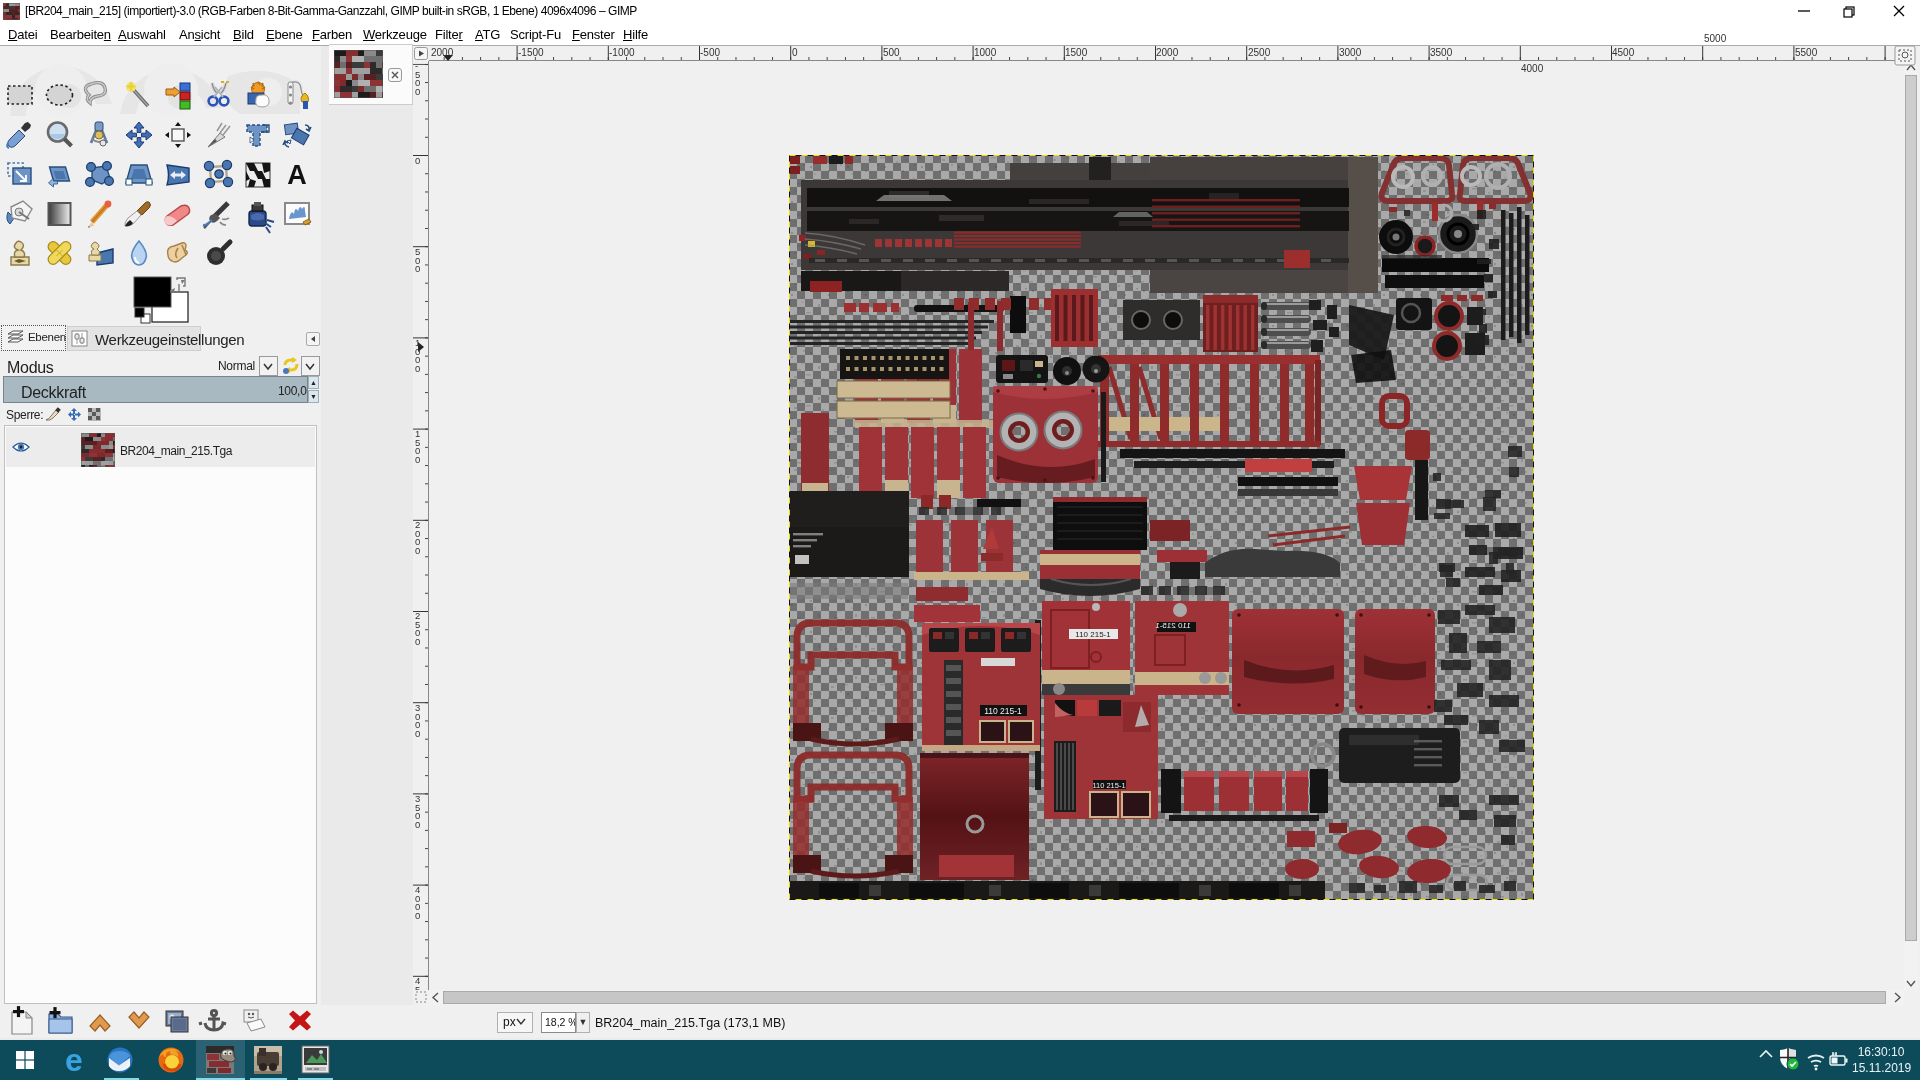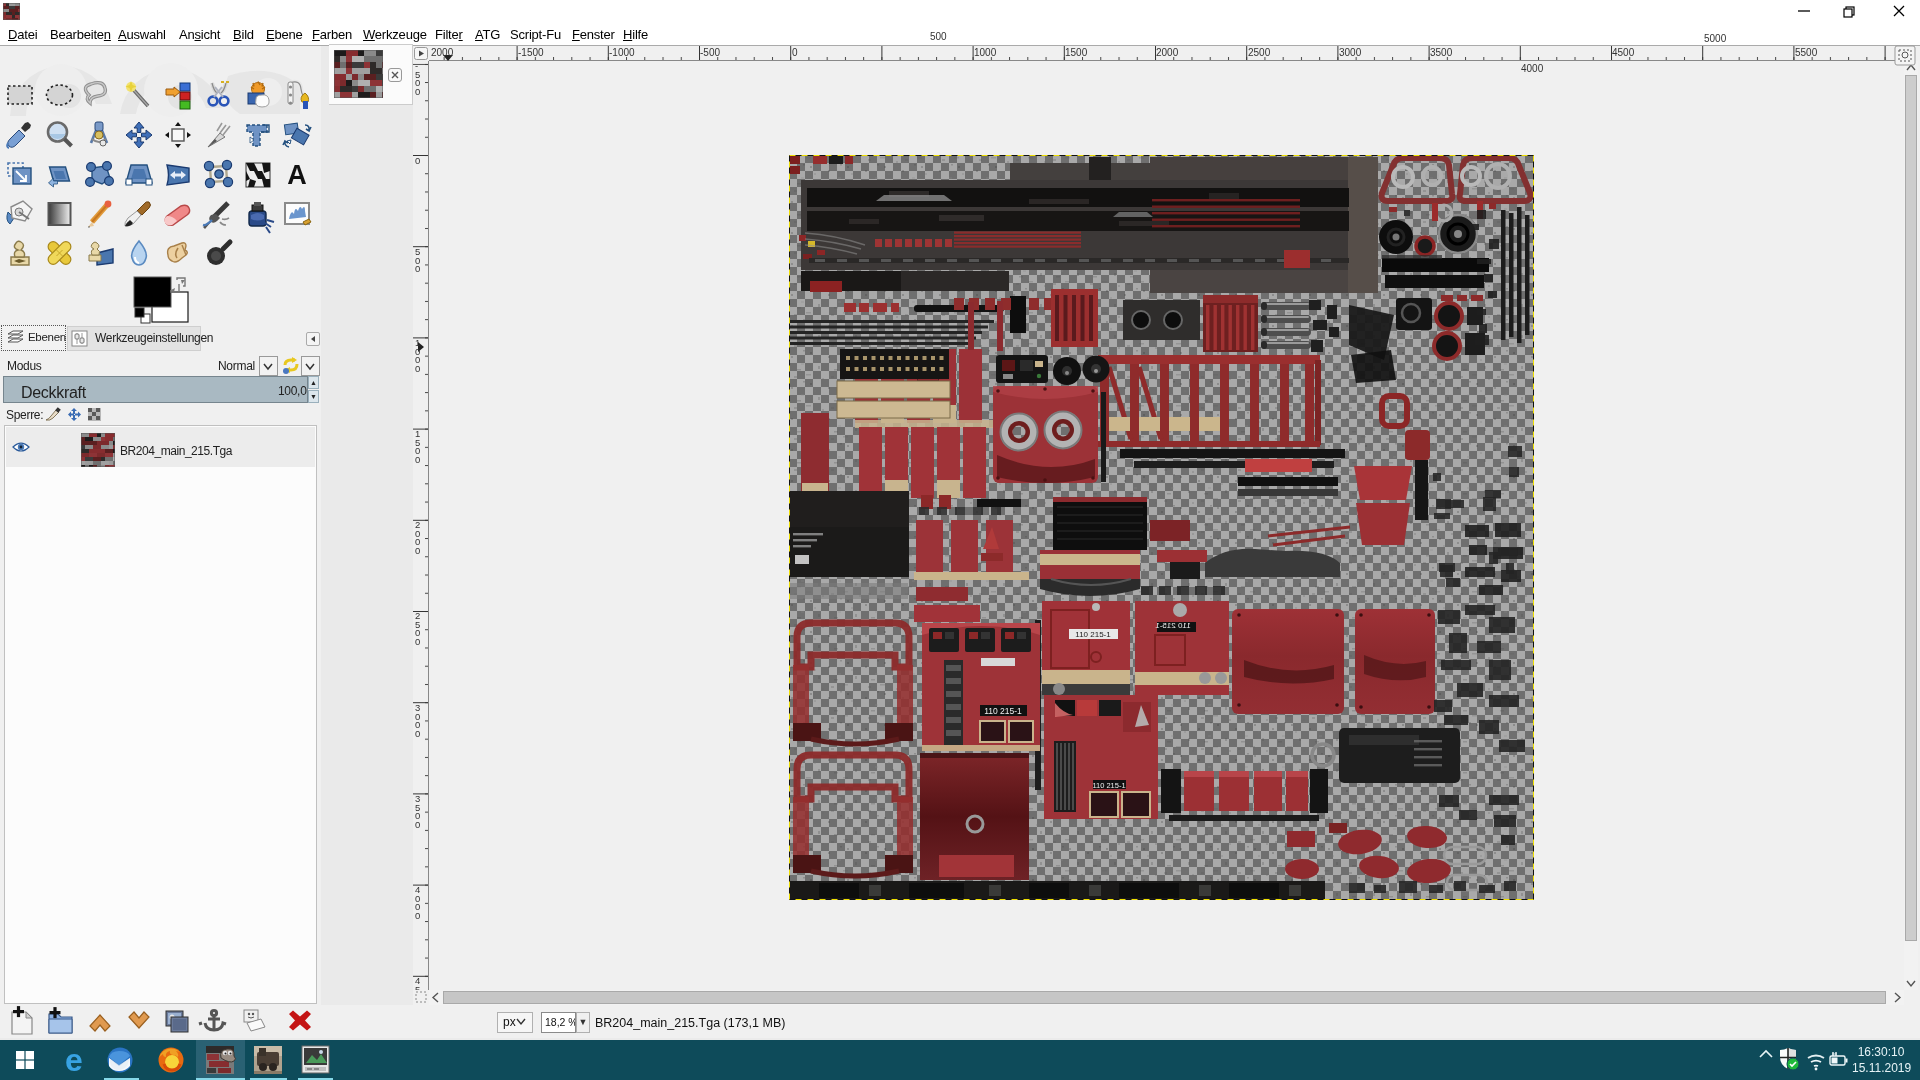--- a/index.html
+++ b/index.html
@@ -7,21 +7,21 @@
 .abs { position:absolute; }
 #page { position:relative; width:1920px; height:1080px; background:#f0f0f0; }
 #titlebar { left:0; top:0; width:1920px; height:23px; background:#ffffff; }
 #titletext { left:25px; top:4px; font-size:12px; letter-spacing:-0.45px; color:#000; white-space:nowrap; }
 #menubar { left:0; top:23px; width:1920px; height:23px; background:#ffffff; }
 .mi { position:absolute; top:27px; font-size:13px; letter-spacing:-0.2px; color:#000; }
 #mainbg { left:0; top:46px; width:1920px; height:992px; background:#f0f0f0; }
 #winedge { left:0; top:1038px; width:1920px; height:2px; background:#ebebeb; }
 .tab1 { left:1px; top:325px; width:65px; height:26px; background:#f2f2f2; border:1px dotted #555; }
 .tab2 { left:67px; top:326px; width:134px; height:25px; background:#e3e3e3; border:1px solid #cfcfcf; }
-.tablabel { position:absolute; font-size:12px; letter-spacing:-0.3px; color:#222; }
+.tablabel { position:absolute; font-size:15px; letter-spacing:-0.3px; color:#222; }
 #deckkraft { left:3px; top:376px; width:305px; height:27px; background:#a9b9c2; border:1px solid #76858e; }
 .spin { position:absolute; width:11px; height:13px; background:#dce6ec; border:1px solid #9ab0bc; font-size:7px; text-align:center; color:#222; line-height:12px;}
 #layerlist { left:4px; top:425px; width:313px; height:579px; background:#fcfcfc; border:1px solid #c0c0c0; }
 #layerrow { left:6px; top:427px; width:309px; height:40px; background:#ececec; }
 
 #tabstrip { left:321px; top:46px; width:92px; height:959px; background:#eaeaea; }
 #imgtab { left:329px; top:44px; width:84px; height:61px; background:#fbfbfb; border:1px solid #cccccc; border-left:none; }
 
 #cornerbtn { left:413px; top:46px; width:16px; height:15px; background:#f0f0f0; }
 #hruler { left:429px; top:46px; width:1475px; height:15px; background:#f0f0f0; }
@@ -43,20 +43,21 @@
 #taskbar { left:0; top:1040px; width:1920px; height:40px; background:#0e4b5a; }
 #gimptile { left:196px; top:1040px; width:49px; height:40px; background:#2a6173; }
 .runbar { position:absolute; top:1078px; height:2px; background:#86d8e8; }
 #clock { left:1852px; top:1044px; width:58px; font-size:12px; color:#e6f3f6; text-align:center; line-height:16px; }
 </style>
 </head>
 <body>
 <div id="page">
   <div id="mainbg" class="abs"></div>
   <div id="titlebar" class="abs"></div>
+  <div id="titletext" class="abs">[BR204_main_215] (importiert)-3.0 (RGB-Farben 8-Bit-Gamma-Ganzzahl, GIMP built-in sRGB, 1 Ebene) 4096x4096 – GIMP</div>
   <svg class="abs" style="left:3px;top:3px" width="17" height="17">
       <rect width="17" height="17" fill="#777"></rect>
 <rect x="0" y="0" width="3" height="3" fill="#8d3336"></rect>
 <rect x="3" y="0" width="3" height="3" fill="#2e2a29"></rect>
 <rect x="6" y="0" width="6" height="3" fill="#9a9a9a"></rect>
 <rect x="12" y="0" width="5" height="3" fill="#8a8a8a"></rect>
 <rect x="0" y="3" width="6" height="3" fill="#5a1f20"></rect>
 <rect x="6" y="3" width="6" height="3" fill="#3a3a3a"></rect>
 <rect x="12" y="3" width="5" height="3" fill="#5a1f20"></rect>
 <rect x="0" y="6" width="6" height="3" fill="#8a8a8a"></rect>
@@ -366,21 +367,21 @@
       <rect x="1" y="1" width="15" height="15" fill="#fff" stroke="#888"></rect>
       <line x1="6" y1="3" x2="6" y2="14" stroke="#999"></line>
       <line x1="11" y1="3" x2="11" y2="14" stroke="#999"></line>
       <rect x="4" y="4" width="4" height="5" rx="1" fill="#e8e8e8" stroke="#777"></rect>
       <rect x="9" y="8" width="4" height="5" rx="1" fill="#e8e8e8" stroke="#777"></rect>
     </svg>
   <div class="abs" style="left:306px;top:332px;width:14px;height:14px;border:1px solid #aaa;background:#f4f4f4;border-radius:2px;"></div>
   <svg class="abs" style="left:306px;top:332px" width="14" height="14">
       <path d="M9,4 l-4,3 l4,3 z" fill="#444"></path>
     </svg>
-  <div class="tablabel" style="left:7px; top:359px; font-size:12px;">Modus</div>
+  <div class="tablabel" style="left:7px; top:359px; font-size:16px;">Modus</div>
   <div class="tablabel" style="left:218px; top:359px; font-size:12px;">Normal</div>
   <div class="abs" style="left:259px;top:356px;width:19px;height:20px;background:#f2f2f2;border:1px solid #999;"></div>
   <svg class="abs" style="left:259px;top:356px" width="19" height="20">
       <path d="M5,8 l4,5 l4,-5" fill="none" stroke="#333" stroke-width="1.5"></path>
     </svg>
   <svg class="abs" style="left:281px;top:356px" width="20" height="20">
       <path d="M4,9 q0,-5 6,-5 l4,0" fill="none" stroke="#e8c820" stroke-width="3"></path>
       <path d="M11,1 l5,3 l-5,3" fill="#e8c820"></path>
       <path d="M16,8 q0,6 -6,6 l-4,0" fill="none" stroke="#e8c820" stroke-width="3"></path>
       <path d="M9,11 l-5,3 l5,3" fill="#e8c820"></path>
@@ -627,21 +628,21 @@
     <rect x="0" y="0" width="16" height="929" fill="url(#majorV)" transform="translate(0 2.8)"></rect>
     <line x1="15.5" y1="0" x2="15.5" y2="929" stroke="#888" stroke-width="1"></line>
     <path d="M5,281 l6,5 l-6,5 z" fill="#222"></path>
   </svg>
 
   <div class="rnum" style="left:431px; top:47px;">2000</div>
   <div class="rnum" style="left:518px; top:47px;">-1500</div>
   <div class="rnum" style="left:609px; top:47px;">-1000</div>
   <div class="rnum" style="left:700px; top:47px;">-500</div>
   <div class="rnum" style="left:792px; top:47px;">0</div>
-  <div class="rnum" style="left:883px; top:31px;padding-left:47px;">500</div>
+  <div class="rnum" style="left:883px; top:47px;">500</div>
   <div class="rnum" style="left:974px; top:47px;">1000</div>
   <div class="rnum" style="left:1065px; top:47px;">1500</div>
   <div class="rnum" style="left:1156px; top:47px;">2000</div>
   <div class="rnum" style="left:1248px; top:47px;">2500</div>
   <div class="rnum" style="left:1339px; top:47px;">3000</div>
   <div class="rnum" style="left:1430px; top:47px;">3500</div>
   <div class="rnum" style="left:1521px; top:47px;margin-top:16px;">4000</div>
   <div class="rnum" style="left:1612px; top:47px;">4500</div>
   <div class="rnum" style="left:1704px; top:33px;">5000</div>
   <div class="rnum" style="left:1795px; top:47px;">5500</div>

